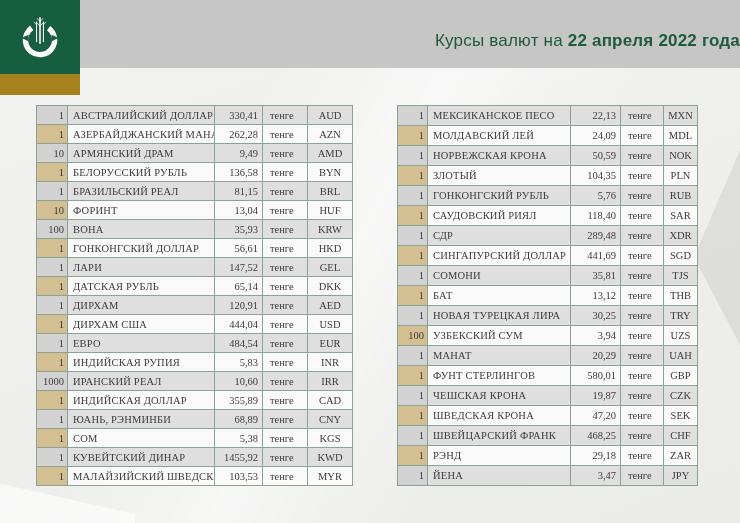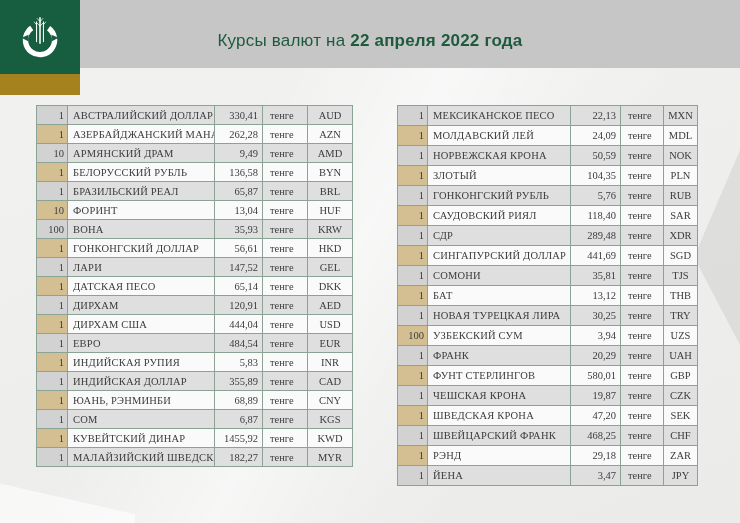--- a/index.html
+++ b/index.html
@@ -26,21 +26,21 @@
     position:absolute; left:0; bottom:0; width:135px; height:55px; pointer-events:none;
     background:rgba(255,255,255,0.6);
     clip-path:polygon(0 100%, 0 28%, 100% 84%, 100% 100%);
   }
   
   .header {
     position:absolute; left:0; top:0; width:740px; height:68px;
     background:#c6c6c6; z-index:2;
   }
   .title {
-    text-align:center; padding-top:31px;
+    text-align:right; padding-top:31px;
     font-size:17px; color:#1f5a3e; letter-spacing:0.2px;
     white-space:nowrap;
   }
   .title b { font-weight:700; }
   
   .logo-green {
     position:absolute; left:0; top:0; width:80px; height:74px;
     background:#175d40; z-index:3;
     display:flex; align-items:center; justify-content:center;
   }
@@ -139,21 +139,21 @@
         <tr>
           <td class="qty">1</td>
           <td class="name">БЕЛОРУССКИЙ РУБЛЬ</td>
           <td class="value">136,58</td>
           <td class="unit">тенге</td>
           <td class="code">BYN</td>
         </tr>
         <tr>
           <td class="qty">1</td>
           <td class="name">БРАЗИЛЬСКИЙ РЕАЛ</td>
-          <td class="value">65,87</td>
+          <td class="value">81,15</td>
           <td class="unit">тенге</td>
           <td class="code">BRL</td>
         </tr>
         <tr>
           <td class="qty">10</td>
           <td class="name">ФОРИНТ</td>
           <td class="value">13,04</td>
           <td class="unit">тенге</td>
           <td class="code">HUF</td>
         </tr>
@@ -173,21 +173,21 @@
         </tr>
         <tr>
           <td class="qty">1</td>
           <td class="name">ЛАРИ</td>
           <td class="value">147,52</td>
           <td class="unit">тенге</td>
           <td class="code">GEL</td>
         </tr>
         <tr>
           <td class="qty">1</td>
-          <td class="name">ДАТСКАЯ ПЕСО</td>
+          <td class="name">ДАТСКАЯ РУБЛЬ</td>
           <td class="value">65,14</td>
           <td class="unit">тенге</td>
           <td class="code">DKK</td>
         </tr>
         <tr>
           <td class="qty">1</td>
           <td class="name">ДИРХАМ</td>
           <td class="value">120,91</td>
           <td class="unit">тенге</td>
           <td class="code">AED</td>
@@ -207,51 +207,58 @@
           <td class="code">EUR</td>
         </tr>
         <tr>
           <td class="qty">1</td>
           <td class="name">ИНДИЙСКАЯ РУПИЯ</td>
           <td class="value">5,83</td>
           <td class="unit">тенге</td>
           <td class="code">INR</td>
         </tr>
         <tr>
+          <td class="qty">1000</td>
+          <td class="name">ИРАНСКИЙ РЕАЛ</td>
+          <td class="value">10,60</td>
+          <td class="unit">тенге</td>
+          <td class="code">IRR</td>
+        </tr>
+        <tr>
           <td class="qty">1</td>
           <td class="name">ИНДИЙСКАЯ ДОЛЛАР</td>
           <td class="value">355,89</td>
           <td class="unit">тенге</td>
           <td class="code">CAD</td>
         </tr>
         <tr>
           <td class="qty">1</td>
           <td class="name">ЮАНЬ, РЭНМИНБИ</td>
           <td class="value">68,89</td>
           <td class="unit">тенге</td>
           <td class="code">CNY</td>
         </tr>
         <tr>
           <td class="qty">1</td>
           <td class="name">СОМ</td>
-          <td class="value">6,87</td>
+          <td class="value">5,38</td>
           <td class="unit">тенге</td>
           <td class="code">KGS</td>
         </tr>
         <tr>
           <td class="qty">1</td>
           <td class="name">КУВЕЙТСКИЙ ДИНАР</td>
           <td class="value">1455,92</td>
           <td class="unit">тенге</td>
           <td class="code">KWD</td>
         </tr>
         <tr>
           <td class="qty">1</td>
           <td class="name">МАЛАЙЗИЙСКИЙ ШВЕДСКАЯ</td>
-          <td class="value">182,27</td>
+          <td class="value">103,53</td>
           <td class="unit">тенге</td>
           <td class="code">MYR</td>
         </tr>
       </tbody>
   </table>
 
   <table class="rates-table right">
     <colgroup>
       <col style="width:30px">
         <col style="width:143px">
@@ -339,21 +346,21 @@
         </tr>
         <tr>
           <td class="qty">100</td>
           <td class="name">УЗБЕКСКИЙ СУМ</td>
           <td class="value">3,94</td>
           <td class="unit">тенге</td>
           <td class="code">UZS</td>
         </tr>
         <tr>
           <td class="qty">1</td>
-          <td class="name">ФРАНК</td>
+          <td class="name">МАНАТ</td>
           <td class="value">20,29</td>
           <td class="unit">тенге</td>
           <td class="code">UAH</td>
         </tr>
         <tr>
           <td class="qty">1</td>
           <td class="name">ФУНТ СТЕРЛИНГОВ</td>
           <td class="value">580,01</td>
           <td class="unit">тенге</td>
           <td class="code">GBP</td>

